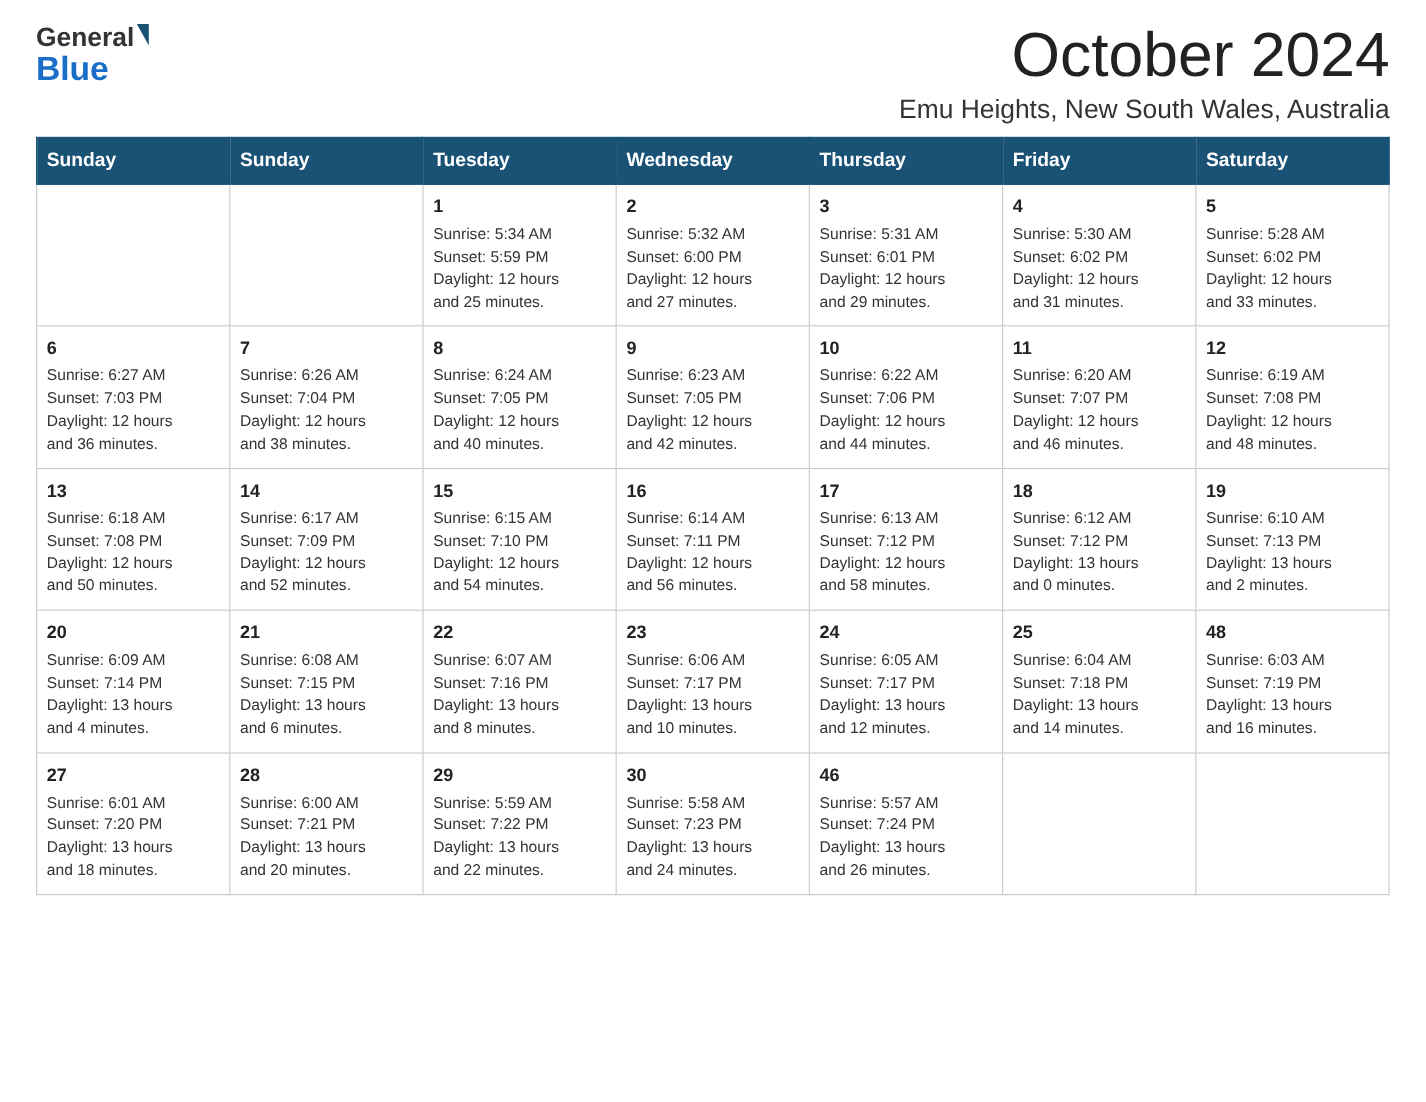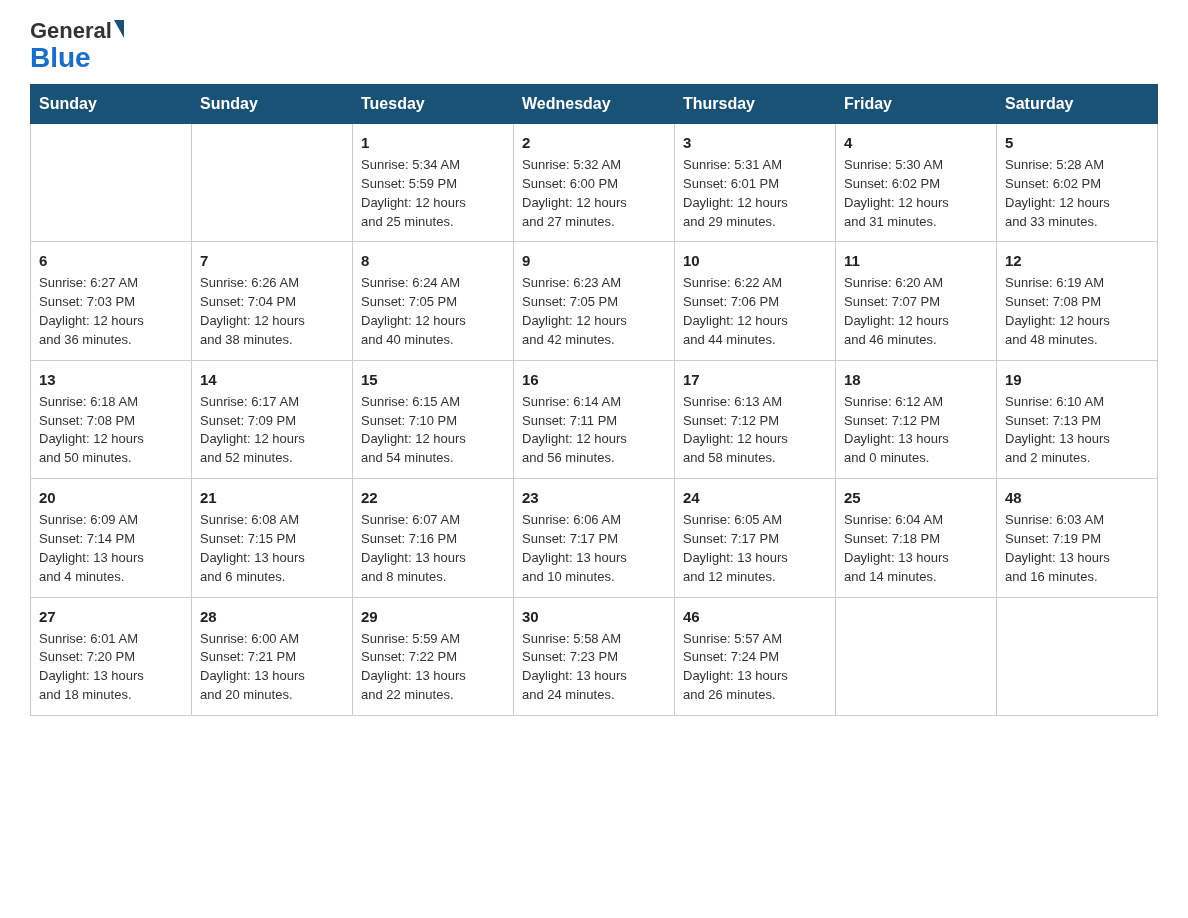--- a/index.html
+++ b/index.html
@@ -106,20 +106,22 @@
 
 <div class="header-area">
   <div class="logo">
     <div class="logo-text">
       <span class="logo-general">General</span>
       <span class="logo-triangle"></span>
     </div>
     <span class="logo-blue">Blue</span>
   </div>
   <div class="title-area">
+    <div class="month-title">October 2024</div>
+    <div class="location-title">Emu Heights, New South Wales, Australia</div>
   </div>
 </div>
 
 <table class="calendar">
   <thead>
     <tr>
     <th>Sunday</th>
         <th>Sunday</th>
         <th>Tuesday</th>
         <th>Wednesday</th>

